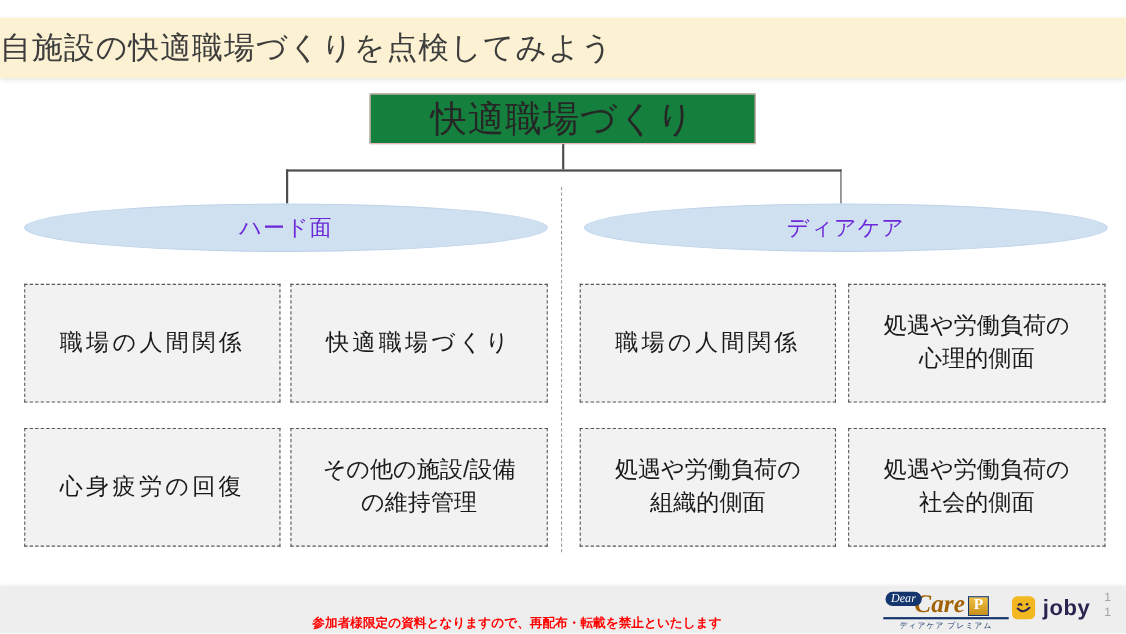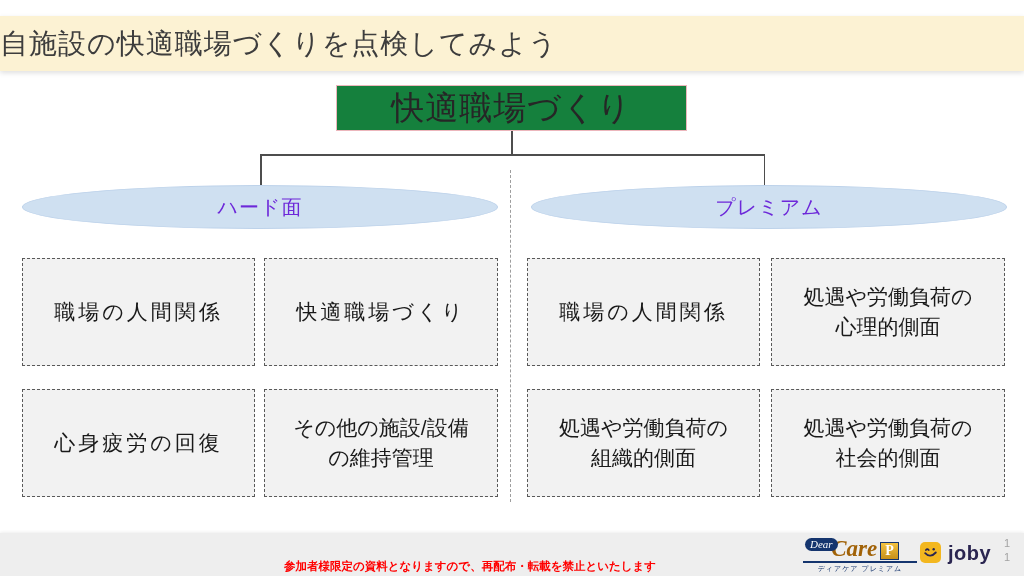--- a/index.html
+++ b/index.html
@@ -228,21 +228,21 @@
   <div class="line root-vline"></div>
   <div class="line h-line"></div>
   <div class="line drop-left"></div>
   <div class="line drop-right"></div>
   <div class="divider-dashed"></div>
 
   <div class="branch-ellipse ellipse-left">
     <span>ハード面</span>
   </div>
   <div class="branch-ellipse ellipse-right">
-    <span>プレミアム</span>
+    <span>ディアケア</span>
   </div>
 
   <div class="item-box b0 spaced">職場の人間関係</div>
   <div class="item-box b1 spaced">快適職場づくり</div>
   <div class="item-box b2 spaced">心身疲労の回復</div>
   <div class="item-box b3">その他の施設/設備
 の維持管理</div>
 
   <div class="item-box b4 spaced">職場の人間関係</div>
   <div class="item-box b5">処遇や労働負荷の

